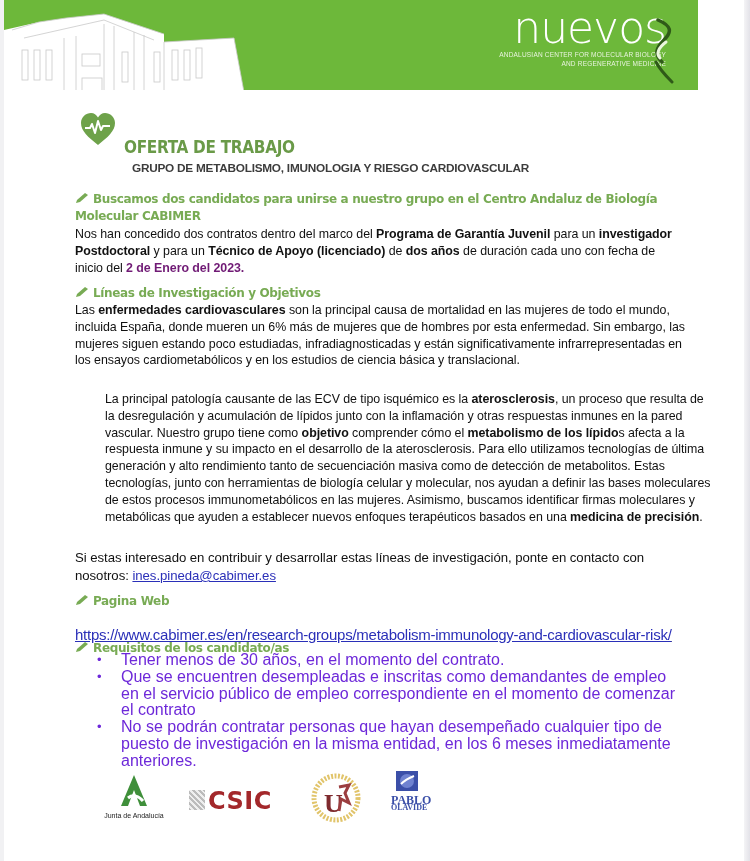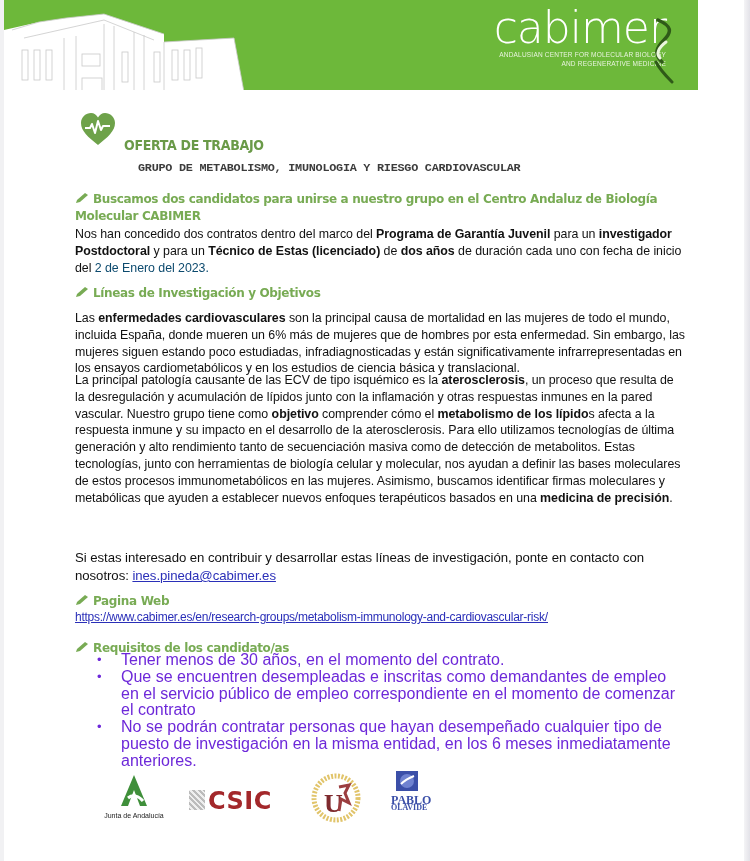--- a/index.html
+++ b/index.html
@@ -37,42 +37,42 @@
   .brand-sub {
     font-size: 6.5px; letter-spacing: 0.2px; line-height: 9px; color: #e8f3de;
     text-transform: uppercase;
   }
   .helix { position: absolute; right: 22px; top: 18px; width: 26px; height: 66px; }
 
   .heart-icon { position: absolute; left: 80px; top: 113px; width: 36px; height: 33px; }
   .title {
     position: absolute; left: 124px; top: 137px;
     font-family: "DejaVu Sans", sans-serif; font-stretch: condensed;
-    color: #6a9a48; font-size: 14px; font-weight: 600; letter-spacing: -0.3px;
+    color: #6a9a48; font-size: 17px; font-weight: 600; letter-spacing: -0.3px;
   }
   .subtitle {
-    position: absolute; left: 138px; top: 161px;
-    font-family: Liberation Mono, monospace;
+    position: absolute; left: 132px; top: 161px;
+    font-family: Liberation Sans, sans-serif;
     color: #3c3c3c; font-size: 11.8px; font-weight: bold; letter-spacing: -0.25px; text-align: center;
   }
 
   .section-head {
     position: absolute; left: 75px;
     color: #78ab54; font-weight: bold; font-size: 12px; line-height: 17px;
     font-family: "DejaVu Sans", sans-serif; letter-spacing: -0.35px;
   }
   .pencil { display: inline-block; width: 14px; height: 12px; vertical-align: -1px; margin-right: 4px; }
 
   .para {
     position: absolute; left: 75px; width: 610px;
     font-size: 12.4px; line-height: 16.8px; color: #111;
     letter-spacing: -0.05px;
   }
   .para b { font-weight: bold; }
-  .blue { color: #0c4a6e; }
+  .blue { color: #701a75; font-weight: bold; }
   a.link { color: #2a2fb8; text-decoration: underline; }
 
   .req-list { position: absolute; left: 75px; top: 652px; width: 610px; margin: 0; padding: 0; list-style: none; }
   .req-list li {
     position: relative; padding-left: 46px; font-size: 16px; line-height: 16.8px; color: #6d28d9;
   }
   .req-list li::before {
     content: "•"; position: absolute; left: 22px; top: 0; font-size: 13px;
   }
 
@@ -106,21 +106,21 @@
       <rect x="118" y="52" width="6" height="30"></rect>
       <rect x="150" y="52" width="6" height="30"></rect>
       <rect x="168" y="50" width="6" height="30"></rect>
       <rect x="180" y="50" width="6" height="30"></rect>
       <rect x="192" y="48" width="6" height="30"></rect>
       <rect x="78" y="78" width="20" height="16"></rect>
       <line x1="0" y1="96" x2="240" y2="94"></line>
     </g>
   </svg>
   <div class="brand">
-    <div class="brand-name">cabimer</div>
+    <div class="brand-name">nuevos</div>
     <div class="brand-sub">Andalusian Center for Molecular Biology</div>
     <div class="brand-sub">and Regenerative Medicine</div>
   </div>
   <svg class="helix" viewBox="0 0 26 66">
     <path d="M8,2 C22,8 22,14 14,22 C6,30 4,36 12,44" stroke="#2f5a18" stroke-width="3.5" fill="none" stroke-linecap="round"></path>
     <path d="M16,24 C8,30 6,36 10,40" stroke="#eaf6dc" stroke-width="3" fill="none" stroke-linecap="round"></path>
     <path d="M6,44 C10,52 16,58 22,64" stroke="#2f5a18" stroke-width="3" fill="none" stroke-linecap="round"></path>
   </svg>
 </div>
 
@@ -131,45 +131,45 @@
 <div class="title">OFERTA DE TRABAJO</div>
 <div class="subtitle">GRUPO DE METABOLISMO, IMUNOLOGIA Y RIESGO CARDIOVASCULAR</div>
 
 <div class="section-head" style="top:191px;">
   <svg class="pencil" viewBox="0 0 14 12">
       <path d="M1,11 L2,8 L10,1 L13,3 L5,10 Z" fill="#78ab54"></path>
     </svg><span>Buscamos dos candidatos para unirse a nuestro grupo en el Centro Andaluz de Biología</span><br>
   <span>Molecular CABIMER</span>
 </div>
 <div class="para" style="top:226px;">
-  <span>Nos han concedido dos contratos dentro del marco del </span><b>Programa de Garantía Juvenil</b><span> para un </span><b>investigador Postdoctoral</b><span> y para un </span><b>Técnico de Estas (licenciado)</b><span> de </span><b>dos años</b><span> de duración cada uno con fecha de inicio del </span><span class="blue">2 de Enero del 2023.</span>
+  <span>Nos han concedido dos contratos dentro del marco del </span><b>Programa de Garantía Juvenil</b><span> para un </span><b>investigador Postdoctoral</b><span> y para un </span><b>Técnico de Apoyo (licenciado)</b><span> de </span><b>dos años</b><span> de duración cada uno con fecha de inicio del </span><span class="blue">2 de Enero del 2023.</span>
 </div>
 
 <div class="section-head" style="top:285px;">
   <svg class="pencil" viewBox="0 0 14 12">
       <path d="M1,11 L2,8 L10,1 L13,3 L5,10 Z" fill="#78ab54"></path>
     </svg><span>Líneas de Investigación y Objetivos</span>
 </div>
-<div class="para" style="top:302px;margin-top:8px;">
+<div class="para" style="top:302px;">
   <span>Las </span><b>enfermedades cardiovasculares</b><span> son la principal causa de mortalidad en las mujeres de todo el mundo, incluida España, donde mueren un 6% más de mujeres que de hombres por esta enfermedad. Sin embargo, las mujeres siguen estando poco estudiadas, infradiagnosticadas y están significativamente infrarrepresentadas en los ensayos cardiometabólicos y en los estudios de ciencia básica y translacional.</span>
 </div>
-<div class="para" style="top:372px;">
+<div class="para" style="top:391px;margin-left:30px;">
   <span> La principal patología causante de las ECV de tipo isquémico es la </span><b>aterosclerosis</b><span>, un proceso que resulta de la desregulación y acumulación de lípidos junto con la inflamación y otras respuestas inmunes en la pared vascular. Nuestro grupo tiene como </span><b>objetivo</b><span> comprender cómo el </span><b>metabolismo de los lípido</b><span>s afecta a la respuesta inmune y su impacto en el desarrollo de la aterosclerosis. Para ello utilizamos tecnologías de última generación y alto rendimiento tanto de secuenciación masiva como de detección de metabolitos. Estas tecnologías, junto con herramientas de biología celular y molecular, nos ayudan a definir las bases moleculares de estos procesos immunometabólicos en las mujeres. Asimismo, buscamos identificar firmas moleculares y metabólicas que ayuden a establecer nuevos enfoques terapéuticos basados en una </span><b>medicina de precisión</b><span>.</span>
 </div>
 
 <div class="para" style="top:549px; font-size:13.2px; line-height:18px;">
   <span>Si estas interesado en contribuir y desarrollar estas líneas de investigación, ponte en contacto con nosotros: </span><a class="link" href="#">ines.pineda@cabimer.es</a>
 </div>
 
 <div class="section-head" style="top:593px;">
   <svg class="pencil" viewBox="0 0 14 12">
       <path d="M1,11 L2,8 L10,1 L13,3 L5,10 Z" fill="#78ab54"></path>
     </svg><span>Pagina Web</span>
 </div>
-<div class="para" style="top:609px; font-size:12px; letter-spacing:-0.25px;text-decoration:underline;">
+<div class="para" style="top:627px; font-size:15px; letter-spacing:-0.25px;text-decoration:underline;">
   <a class="link" href="#">https://www.cabimer.es/en/research-groups/metabolism-immunology-and-cardiovascular-risk/</a>
 </div>
 
 <div class="section-head" style="top:634px;margin-top:6px;">
   <svg class="pencil" viewBox="0 0 14 12">
       <path d="M1,11 L2,8 L10,1 L13,3 L5,10 Z" fill="#78ab54"></path>
     </svg><span>Requisitos de los candidato/as</span>
 </div>
 <ul class="req-list">
   <li>Tener menos de 30 años, en el momento del contrato.</li>

